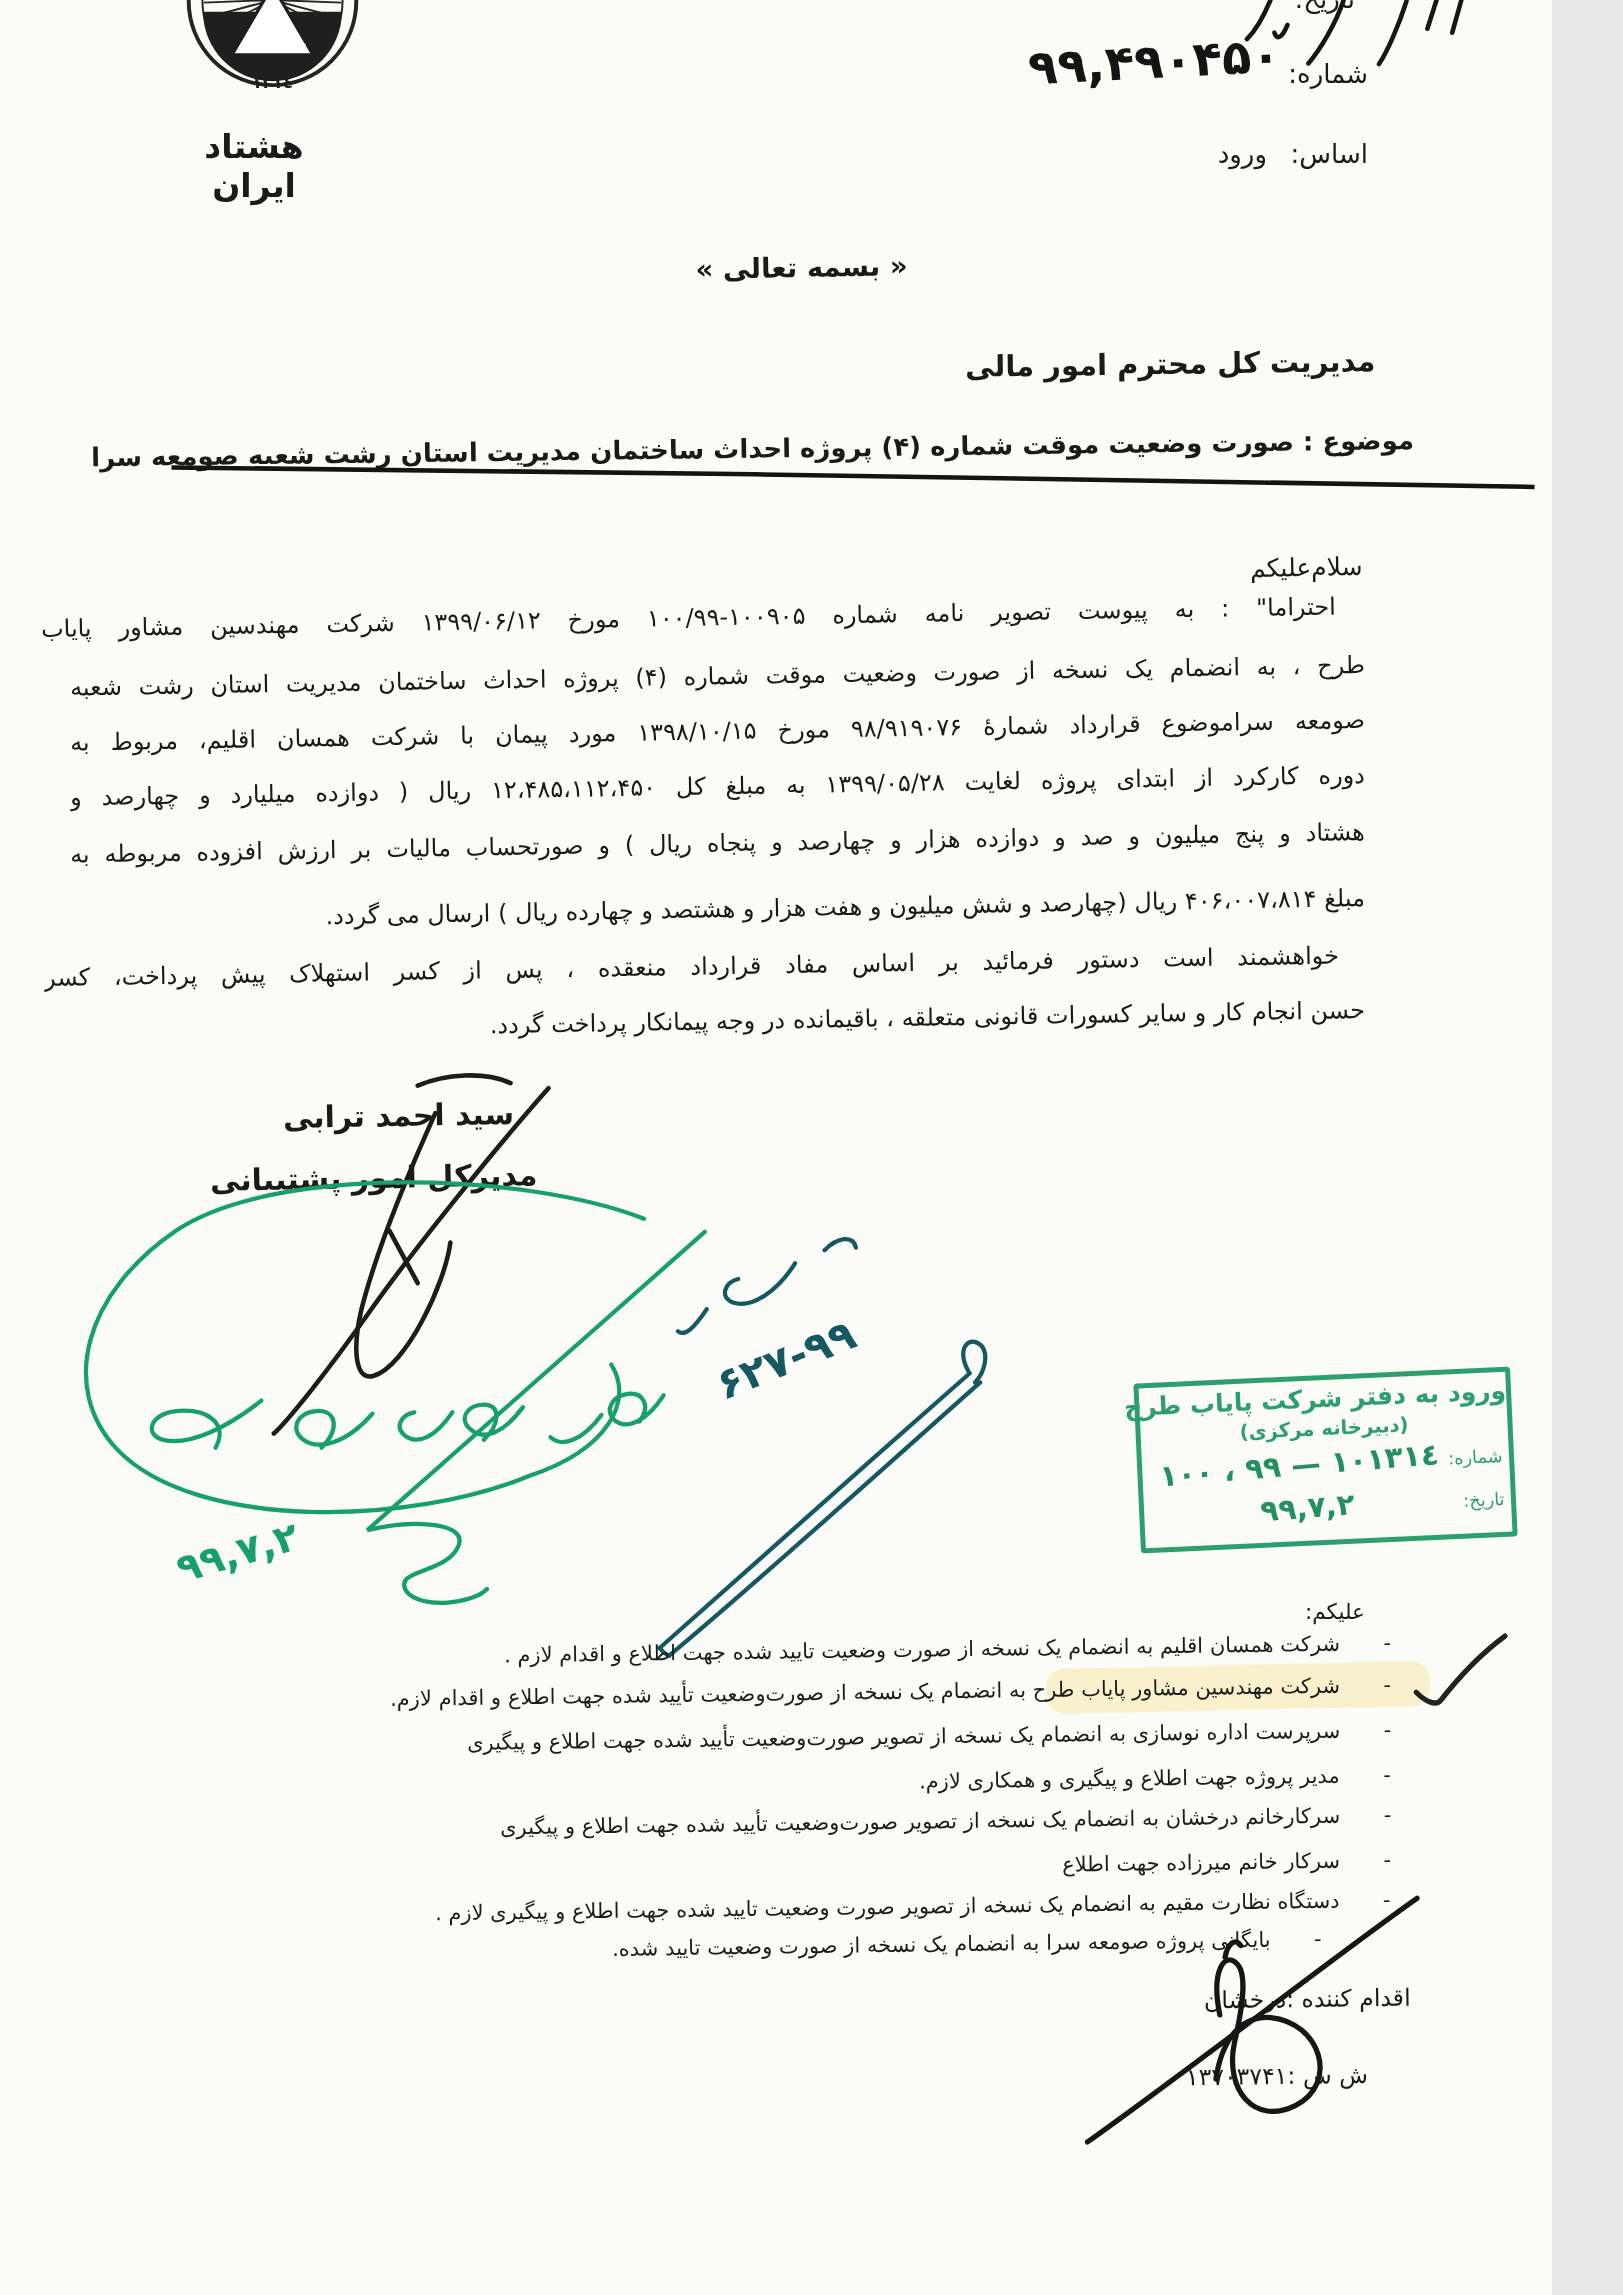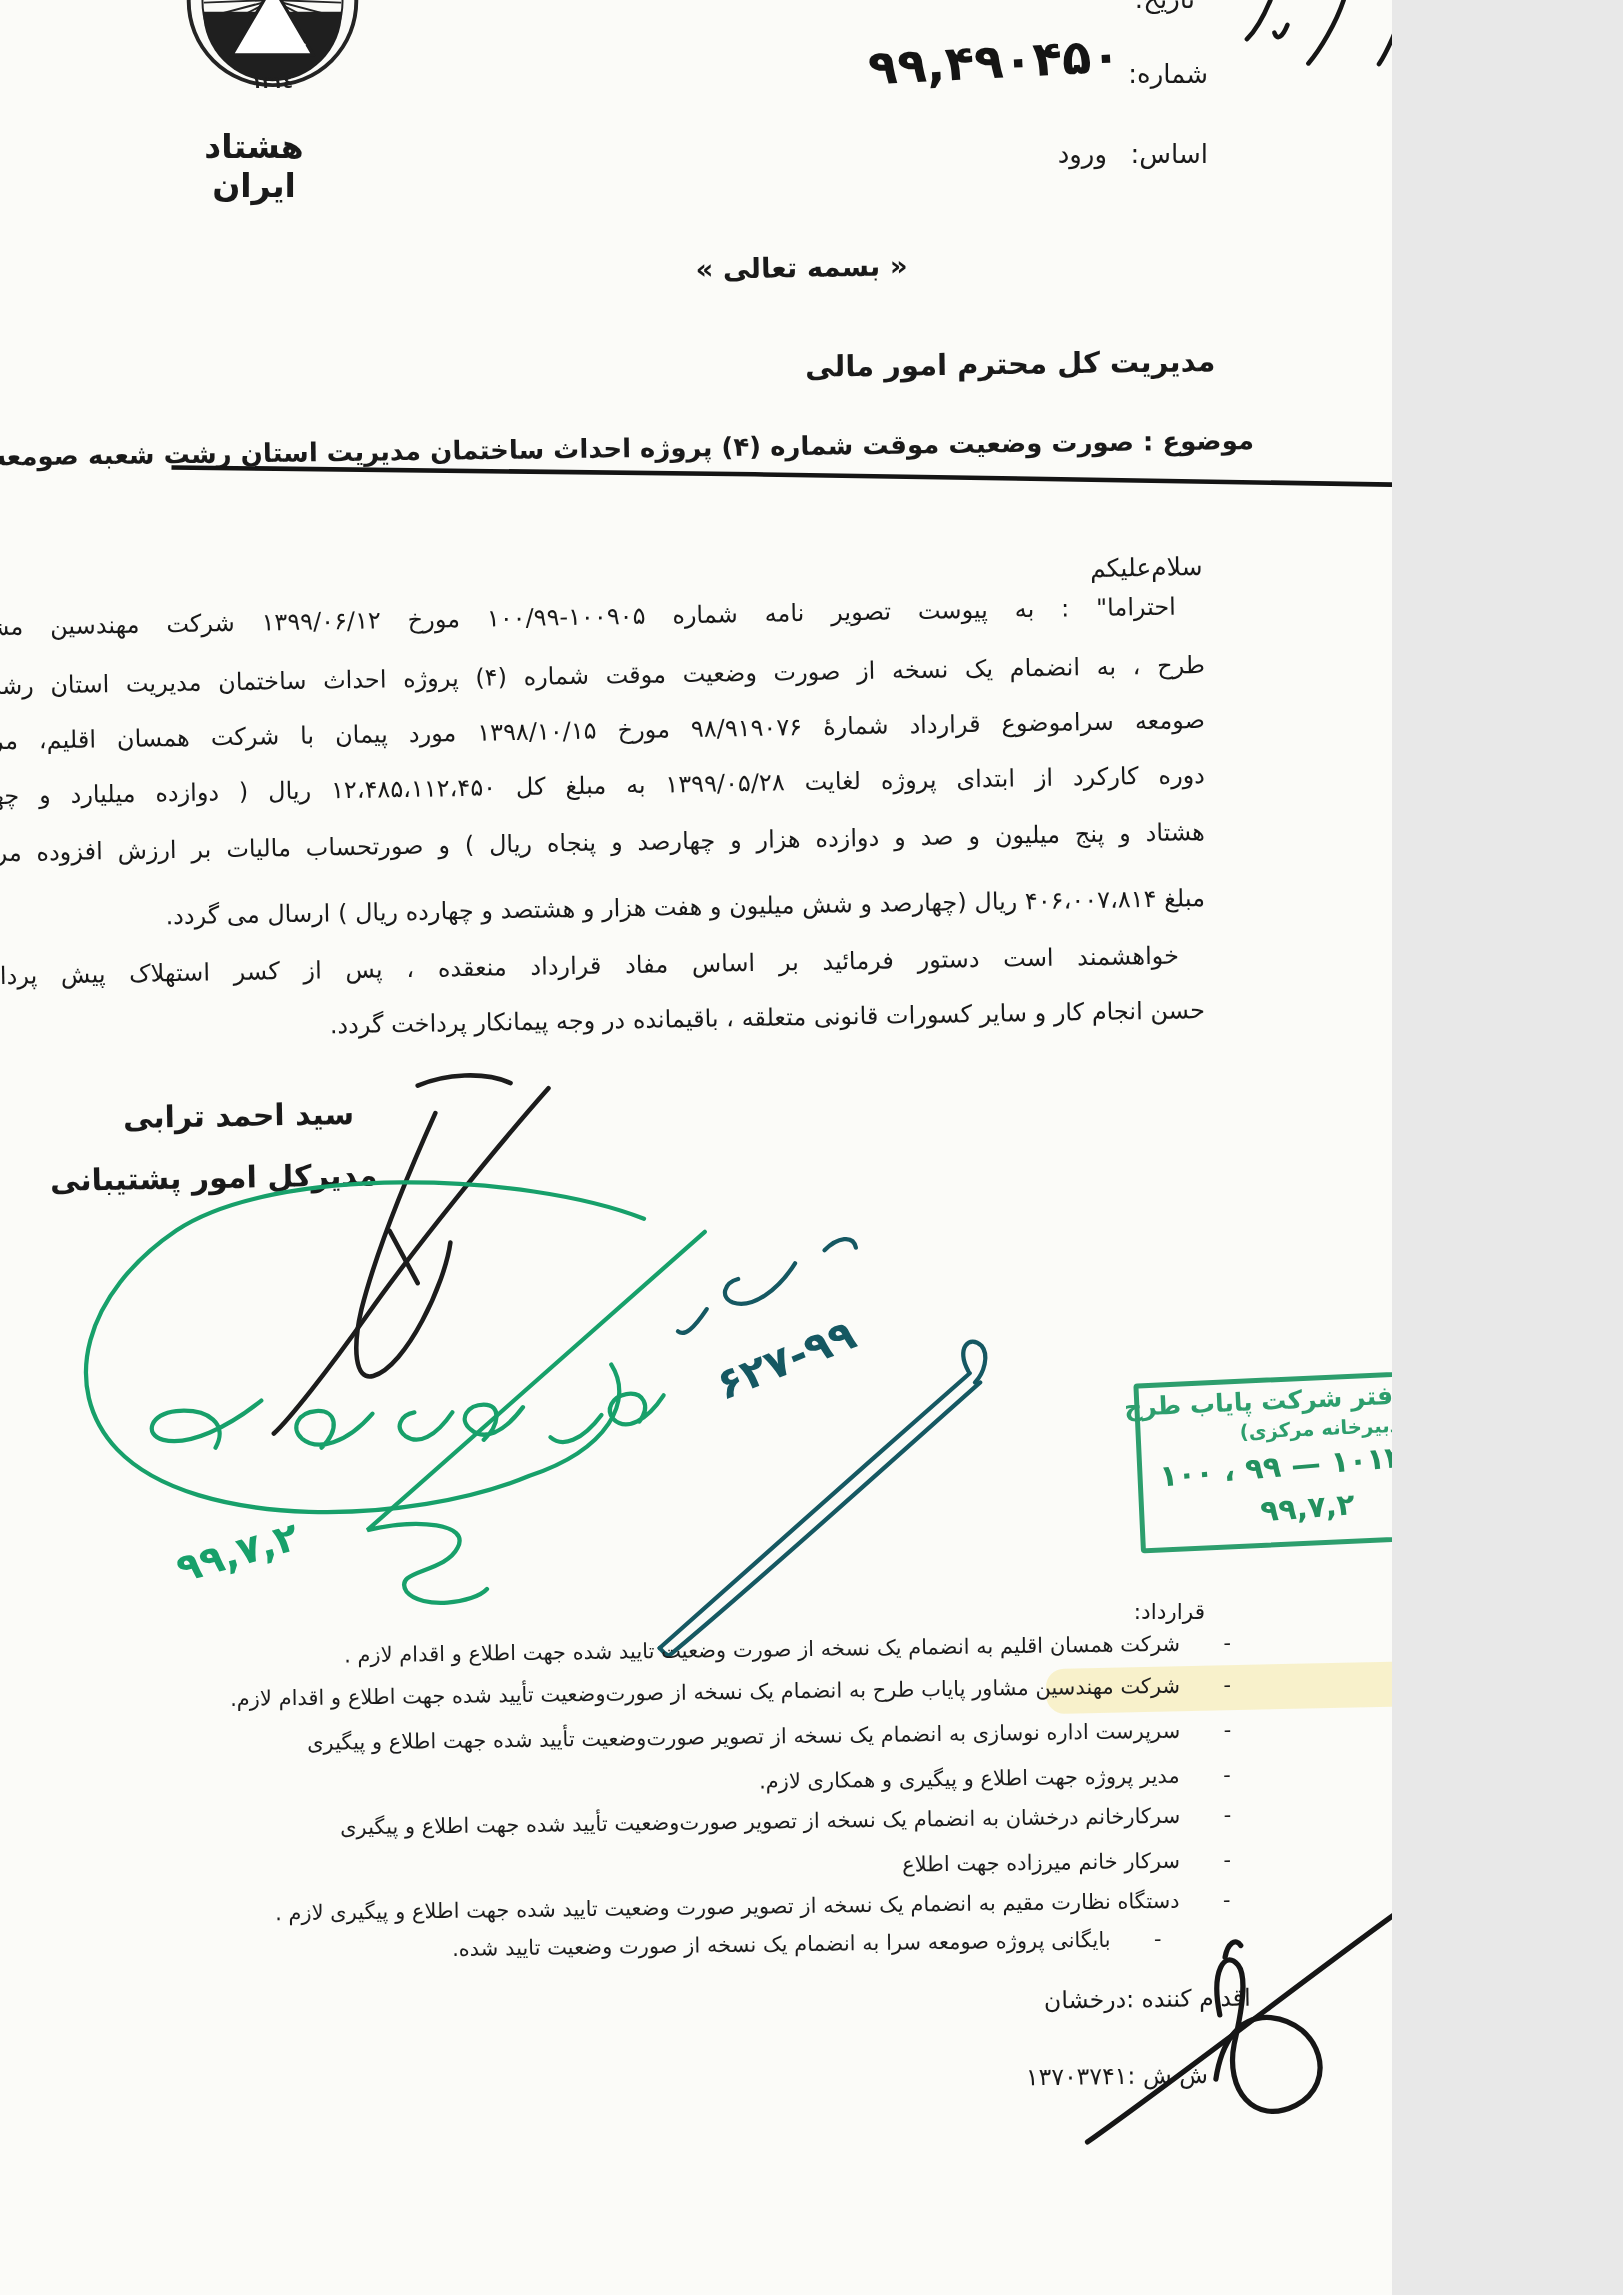--- a/index.html
+++ b/index.html
@@ -1,17 +1,17 @@
 <!DOCTYPE html>
 <html lang="fa" style="font-size:10.5px"><head>
 <meta charset="utf-8">
 <style>
   html,body{margin:0;padding:0;background:#e8e8e8;}
   .page{
-    position:relative;width:1392px;height:2295px;overflow:hidden;
+    position:relative;width:1552px;height:2295px;overflow:hidden;
     background:#fbfbf8;color:#1a1a1a;
     font-family:"DejaVu Sans", sans-serif;
   }
   .rtl{direction:rtl;}
   .abs{position:absolute;}
   .nowrap{white-space:nowrap;}
 
   
   .brand{left:169px;top:127px;width:170px;text-align:center;font-size:33px;font-weight:bold;letter-spacing:0.7px;}
   .hdr-label{font-size:26px;}
@@ -186,21 +186,21 @@
     <div class="stamp-row num">
       <span class="stamp-label">شماره:</span>
       <span class="stamp-hand">⁦۱۰۰ ، ۹۹ — ۱۰۱۳۱٤⁩</span>
     </div>
     <div class="stamp-row date">
       <span class="stamp-label">تاریخ:</span>
       <span class="stamp-hand">۹۹,۷,۲</span>
     </div>
   </div>
 
-  <div class="abs cc-head rtl">قرارداد:</div>
+  <div class="abs cc-head rtl">علیکم:</div>
 
   <div class="abs highlight"></div>
 
   <div class="abs cc-item" style="right:161px;top:1631px;">
     <span class="cc-dash">-</span>
     <span>شرکت همسان اقلیم به انضمام یک نسخه از صورت وضعیت تایید شده جهت اطلاع و اقدام لازم .</span>
   </div>
   <div class="abs cc-item" style="right:161px;top:1673px;">
     <span class="cc-dash">-</span>
     <span>شرکت مهندسین مشاور پایاب طرح به انضمام یک نسخه از صورت‌وضعیت تأیید شده جهت اطلاع و اقدام لازم.</span>

